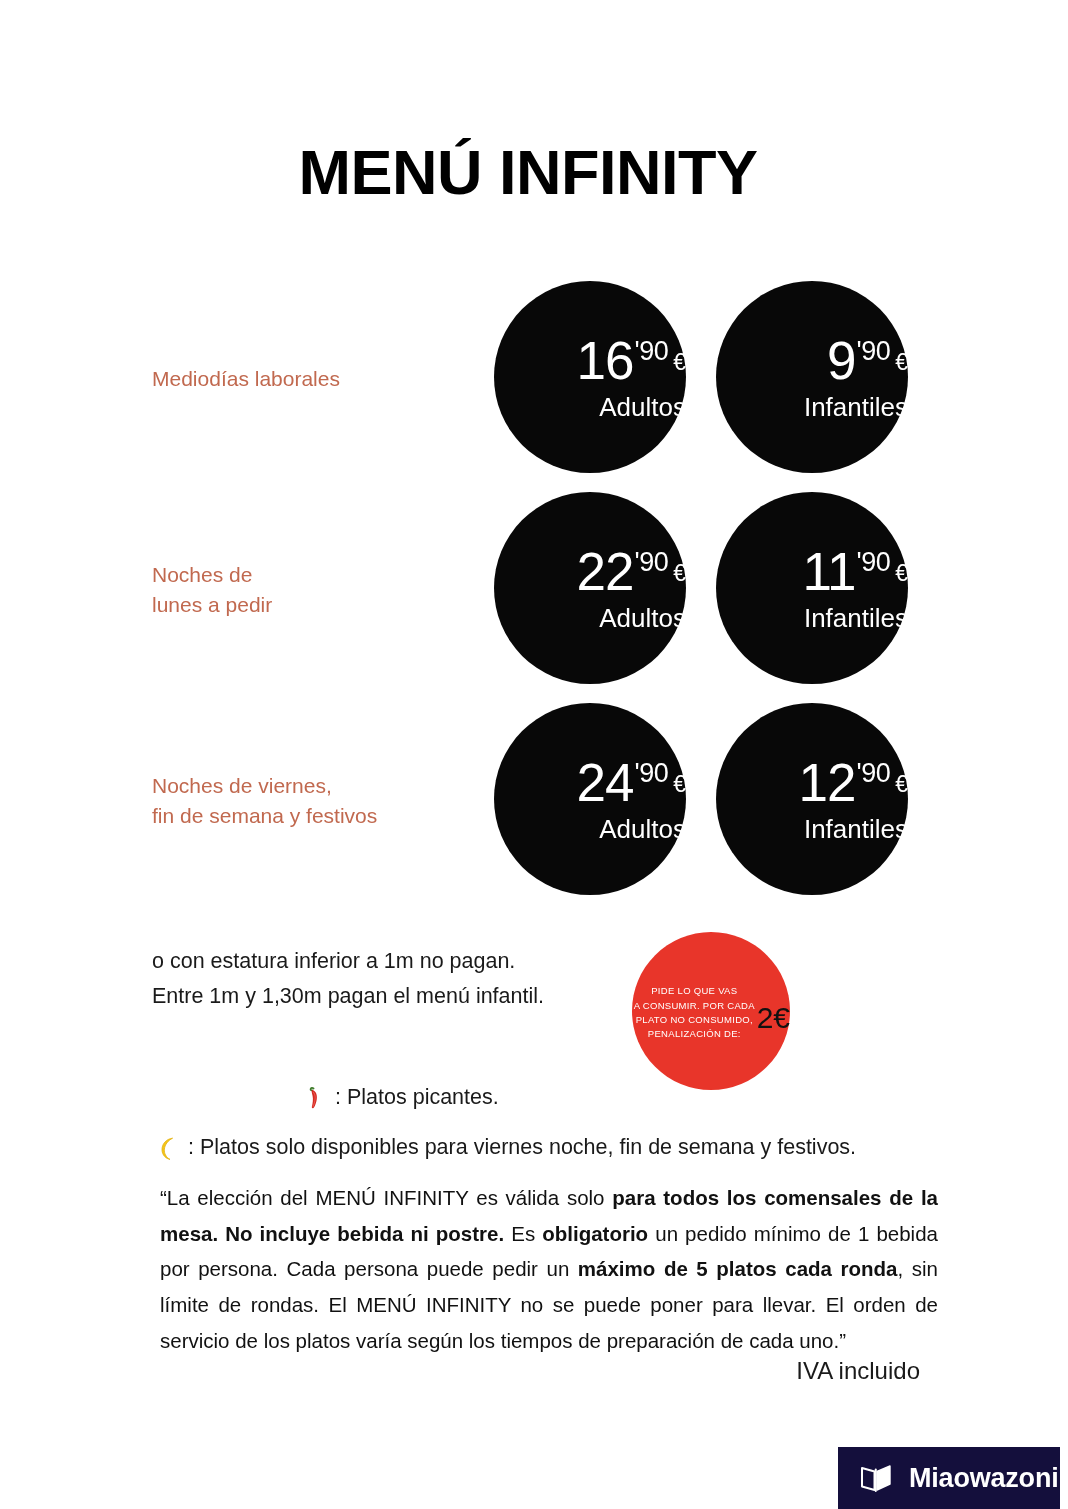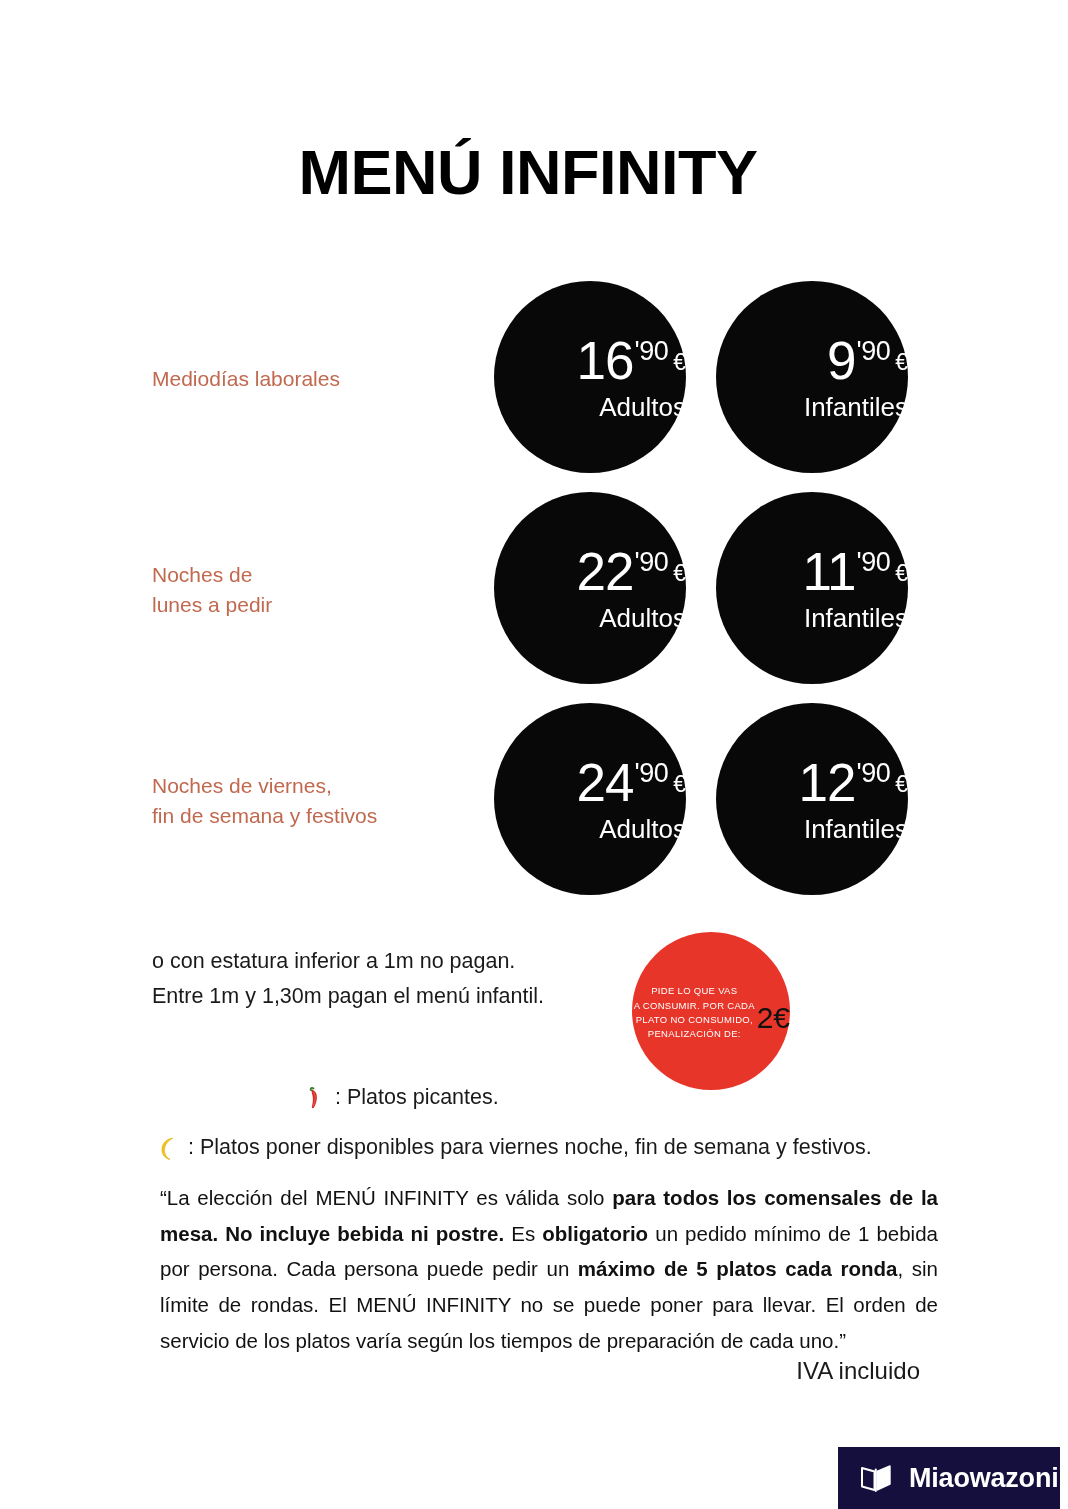--- a/index.html
+++ b/index.html
@@ -339,21 +339,21 @@
   </div>
 
   <div class="legend legend-row2">
     <span class="legend-item">
       <span class="legend-icon">
         <svg width="28" height="28" viewBox="0 0 28 28" aria-hidden="true">
           <path d="M19.6 4.2 C13.2 4.9 8.6 10.1 9.0 16.2 C9.3 21.0 12.6 24.6 17.0 25.4 C13.0 23.2 11.0 19.4 11.4 15.2 C11.8 10.6 15.0 6.6 19.6 4.2 Z" fill="#F5C518"></path>
           <path d="M19.6 4.2 C13.2 4.9 8.6 10.1 9.0 16.2 C9.3 21.0 12.6 24.6 17.0 25.4 C13.0 23.2 11.0 19.4 11.4 15.2 C11.8 10.6 15.0 6.6 19.6 4.2 Z" fill="none" stroke="#E3B211" stroke-width="0.8"></path>
         </svg>
       </span>
-      <span>: Platos poner disponibles para viernes noche, fin de semana y festivos.</span>
+      <span>: Platos solo disponibles para viernes noche, fin de semana y festivos.</span>
     </span>
   </div>
 
   <div class="disclaimer"><span>“La elección del MENÚ INFINITY es válida solo </span><b>para todos los comensales de la mesa. No incluye bebida ni postre.</b><span> Es </span><b>obligatorio</b><span> un pedido mínimo de 1 bebida por persona. Cada persona puede pedir un </span><b>máximo de 5 platos cada ronda</b><span>, sin límite de rondas. El MENÚ INFINITY no se puede poner para llevar. El orden de servicio de los platos varía según los tiempos de preparación de cada uno.”</span></div>
 
   <div class="iva">IVA incluido</div>
 
   <div class="logo-bar">
     <span class="logo-mark">
       <svg width="38" height="38" viewBox="0 0 38 38" aria-hidden="true">

